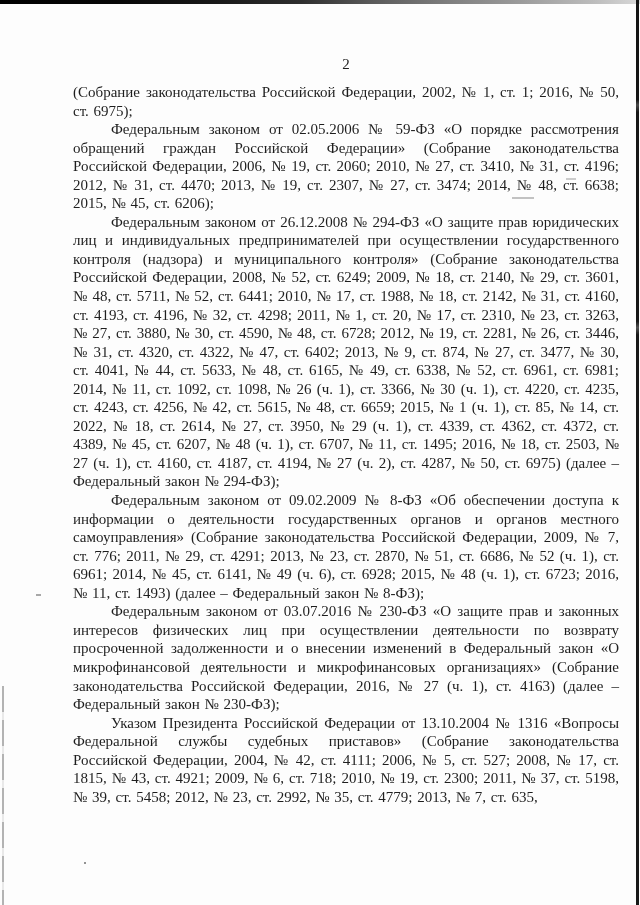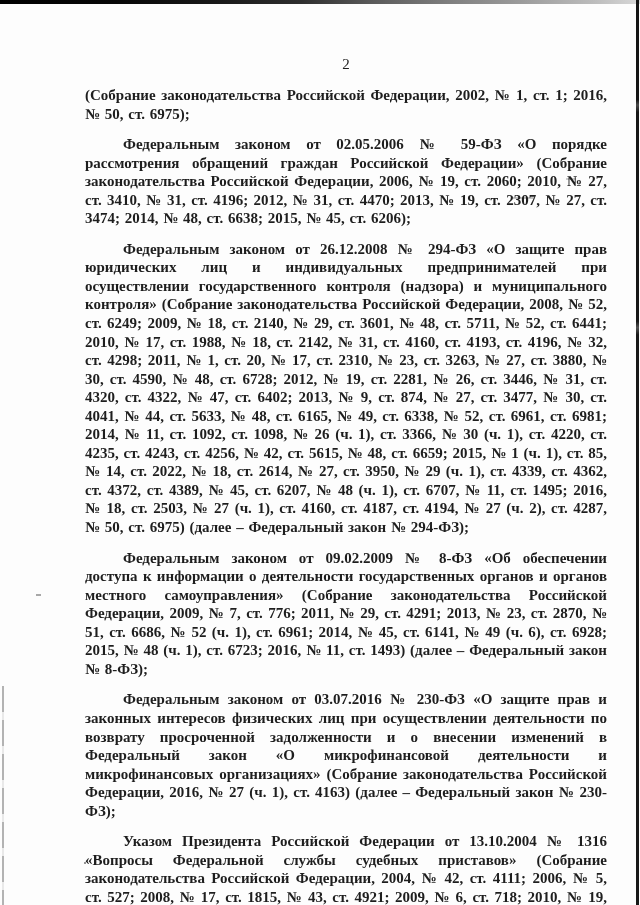--- a/index.html
+++ b/index.html
@@ -57,27 +57,26 @@
     top: 55px;
     width: 546px;
   }
   .page-number {
     text-align: center;
     font-size: 15px;
     line-height: 19px;
     margin: 0 0 9px 0;
   }
   p.para {
-    margin: 12px;
+    margin: 0;
     font-size: 15px;
     line-height: 18.55px;
     text-align: justify;
     hyphens: none;
     word-spacing: 1px;
-    font-weight: bold;
   }
   p.para.indent { text-indent: 38px; }
 </style>
 </head>
 <body>
 
 <div class="page">
   <div class="edge-top"></div>
   <div class="edge-right"></div>
   <div class="edge-left-faint"></div>

